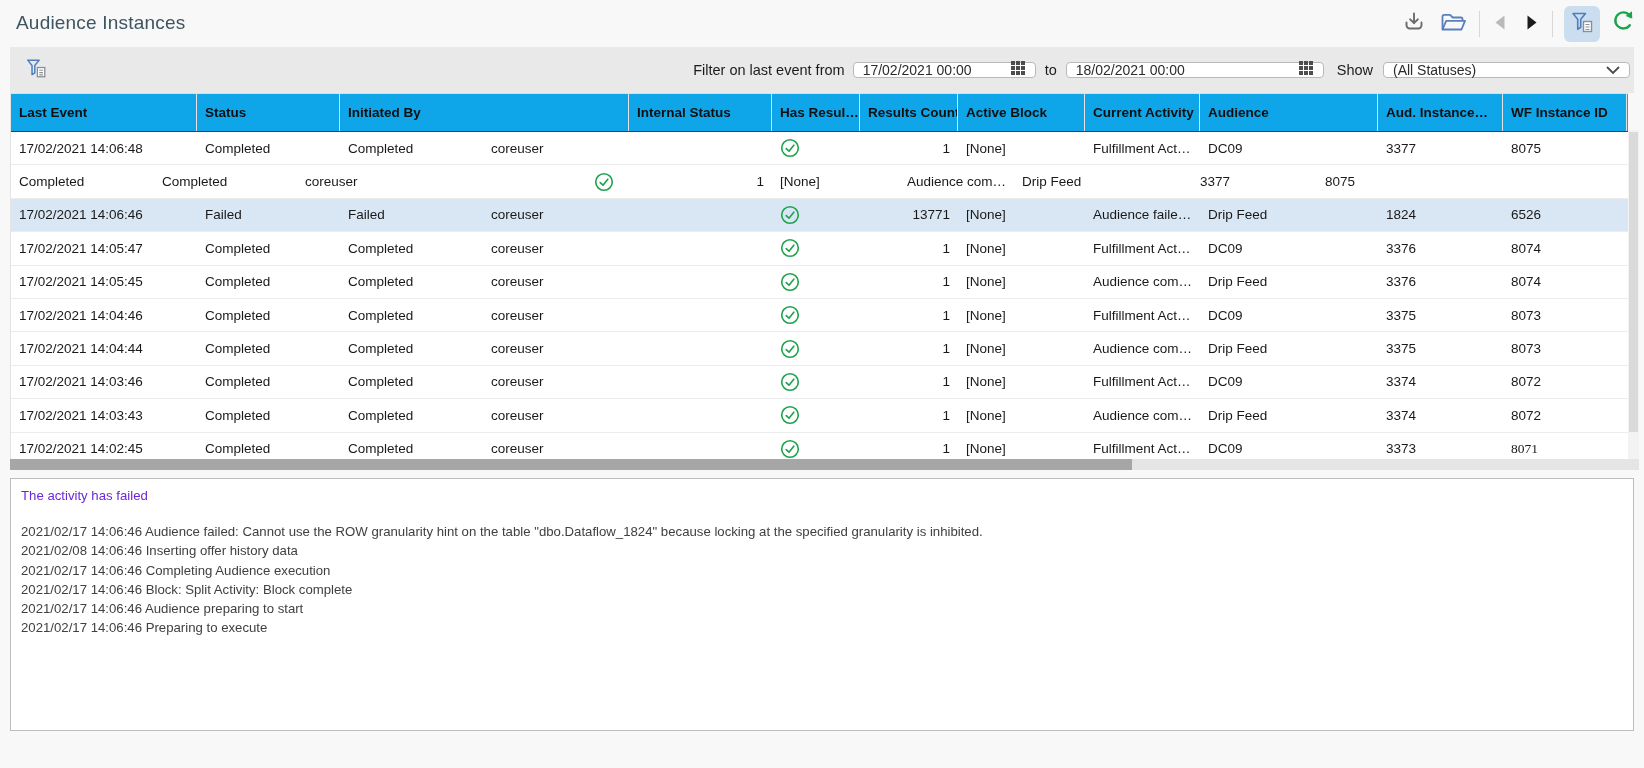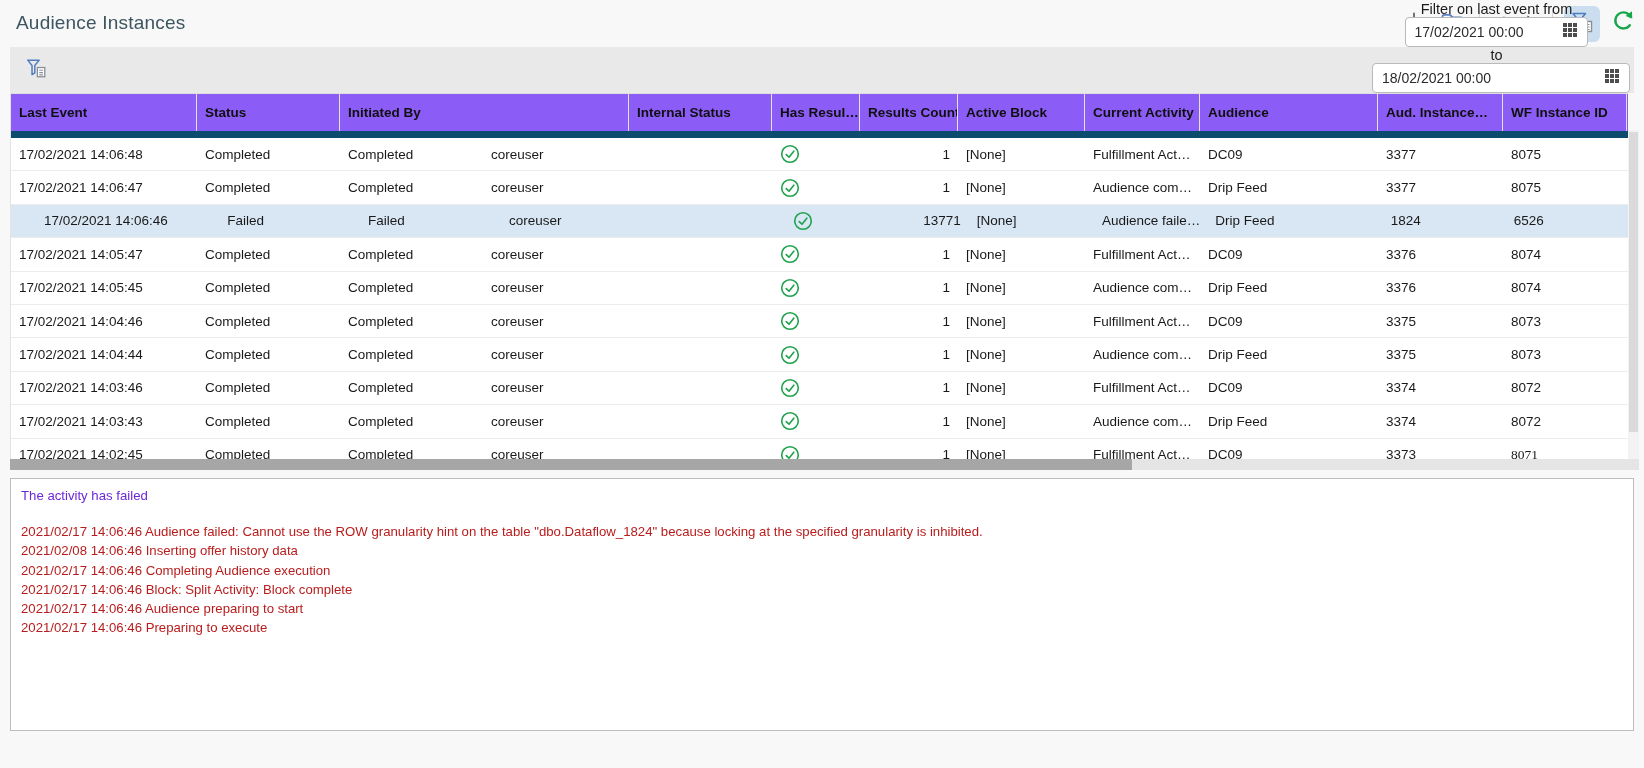--- a/index.html
+++ b/index.html
@@ -9,48 +9,48 @@
   .titlebar{position:absolute;left:0;top:0;width:1644px;height:47px;background:#f8f8f8;}
   .page-title{position:absolute;left:16px;top:12px;font-size:19px;font-weight:500;color:#3d5560;letter-spacing:.2px;}
   .title-actions{position:absolute;right:8px;top:5px;height:38px;display:flex;align-items:center;}
   .icon-btn{height:32px;display:flex;align-items:center;justify-content:center;cursor:pointer;}
   .vsep{width:1px;height:26px;background:#d7d7d7;margin:0 11px;}
   .filter-toggle{width:36px;height:36px;background:#cadeef;border-radius:6px;display:flex;align-items:center;justify-content:center;}
   .gap12{width:12px;}.gap10{width:10px;}
 
   
   .toolbar{position:absolute;left:10px;top:47px;width:1624px;height:46px;background:#e9e9e9;display:flex;align-items:center;box-sizing:border-box;padding:0 4px 0 14px;}
-  .toolbar-controls{margin-left:auto;display:flex;align-items:center;flex-direction:column;}
+  .toolbar-controls{margin-left:auto;display:flex;align-items:center;}
   .tb-label{font-size:14.5px;color:#1b1b1b;white-space:nowrap;}
-  .date-field,.select-field{height:30px;background:#fff;border:1px solid #b9b9b9;border-radius:4px;display:flex;align-items:center;box-sizing:border-box;padding:4px 9px;cursor:pointer;}
+  .date-field,.select-field{height:16px;background:#fff;border:1px solid #b9b9b9;border-radius:4px;display:flex;align-items:center;box-sizing:border-box;padding:4px 9px;cursor:pointer;}
   .date-field .val{font-size:14px;color:#2b2b2b;flex:1;white-space:nowrap;}
   .select-field .val{font-size:14px;color:#2b2b2b;flex:1;white-space:nowrap;}
   .f-from{width:183px;margin:0 9px 0 8px;}
   .f-to{width:258px;margin:0 0 0 9px;gap:12px;}
   .f-show{width:247px;margin-left:10px;}
   .lbl-show{margin-left:13px;}
 
   
   .grid{position:absolute;left:10px;top:93px;width:1617px;background:#fff;border-left:1px solid #e3e3e3;box-sizing:content-box;}
-  .grid-header{display:flex;height:37px;border-top:1px solid #dedede;border-bottom:7px solid #0c4a6e;background:#8b5cf6;}
+  .grid-header{display:flex;height:37px;border-top:1px solid #dedede;border-bottom:1px solid #0c4a6e;background:#0ea5e9;}
   .hcell{box-sizing:border-box;padding:0 8px;display:flex;align-items:center;font-weight:bold;font-size:13.5px;color:#101010;border-right:1px solid #e2e2e2;overflow:hidden;white-space:nowrap;cursor:pointer;}
   .grid-body{height:329px;overflow:hidden;}
   .grid-row{display:flex;height:33.4px;border-bottom:1px solid #ececec;background:#fff;cursor:pointer;box-sizing:border-box;}
-  .grid-row.selected{background:#d9e7f4;padding-left:25px;}
+  .grid-row.selected{background:#d9e7f4;}
   .cell{box-sizing:border-box;padding:0 8px;display:flex;align-items:center;font-size:13.5px;color:#191919;overflow:hidden;white-space:nowrap;}
   .cell.num{justify-content:flex-end;}
   .vscroll{position:absolute;left:1628px;top:130px;width:11px;height:329px;background:#f3f3f3;}
   .vthumb{position:absolute;left:1px;top:2px;width:9px;height:300px;background:#dadada;cursor:pointer;}
   .hscroll{position:absolute;left:10px;top:459px;width:1629px;height:11px;background:#e5e5e5;}
   .hthumb{position:absolute;left:0;top:0;width:1122px;height:11px;background:#a6a6a6;cursor:pointer;}
 
   
   .detail-panel{position:absolute;left:10px;top:478px;width:1624px;height:253px;box-sizing:border-box;background:#fff;border:1px solid #bdbdbd;padding:7px 10px;overflow:hidden;}
   .summary{font-size:13.2px;color:#6d28d9;line-height:19px;margin-bottom:17px;}
-  .log-line{font-size:13.2px;color:#b91c1c;line-height:19.3px;white-space:nowrap;}
+  .log-line{font-size:13.2px;color:#404040;line-height:19.3px;white-space:nowrap;}
 </style>
 </head>
 <body>
 
 <div class="app">
 
   <div class="titlebar">
     <div class="page-title">Audience Instances</div>
     <div class="title-actions">
       <div class="icon-btn">
@@ -197,21 +197,20 @@
             </svg>
           </div>
           <div class="cell num" style="width: 98px;">1</div>
           <div class="cell" style="width: 127px;">[None]</div>
           <div class="cell" style="width: 115px;">Fulfillment Act…</div>
           <div class="cell" style="width: 178px;">DC09</div>
           <div class="cell" style="width: 125px;">3377</div>
           <div class="cell" style="width: 124px;">8075</div>
         </div>
         <div class="grid-row">
-          <div class="cell" style="width: 186px;">17/02/2021 14:06:47</div>
           <div class="cell" style="width: 143px;">Completed</div>
           <div class="cell" style="width: 143px;">Completed</div>
           <div class="cell" style="width: 289px;">coreuser</div>
           <div class="cell" style="width: 88px;">
             <svg width="20" height="20" viewBox="0 0 20 20">
               <circle cx="10" cy="10" r="8.3" fill="none" stroke="#1fa24c" stroke-width="1.6"></circle>
               <path d="M6.2 10.6 L9 13.2 L13.8 7.2" fill="none" stroke="#1fa24c" stroke-width="1.6" stroke-linecap="round" stroke-linejoin="round"></path>
             </svg>
           </div>
           <div class="cell num" style="width: 98px;">1</div>

